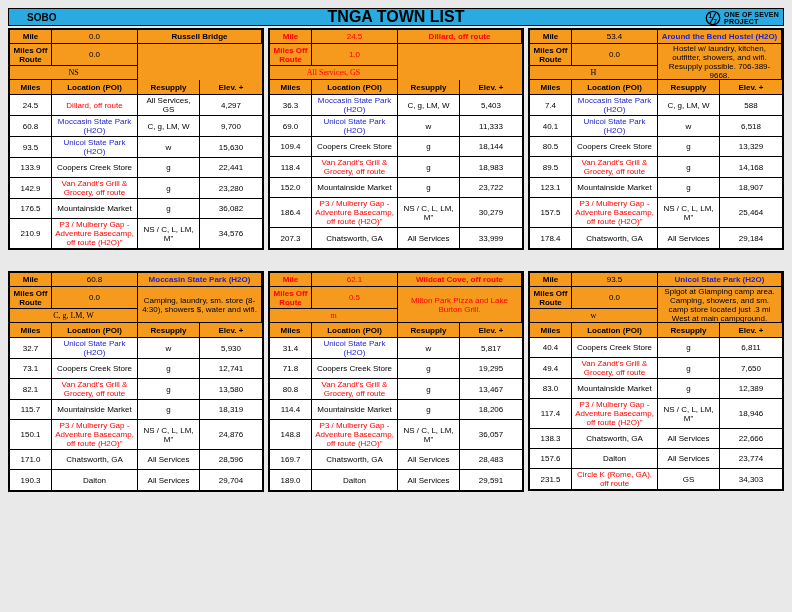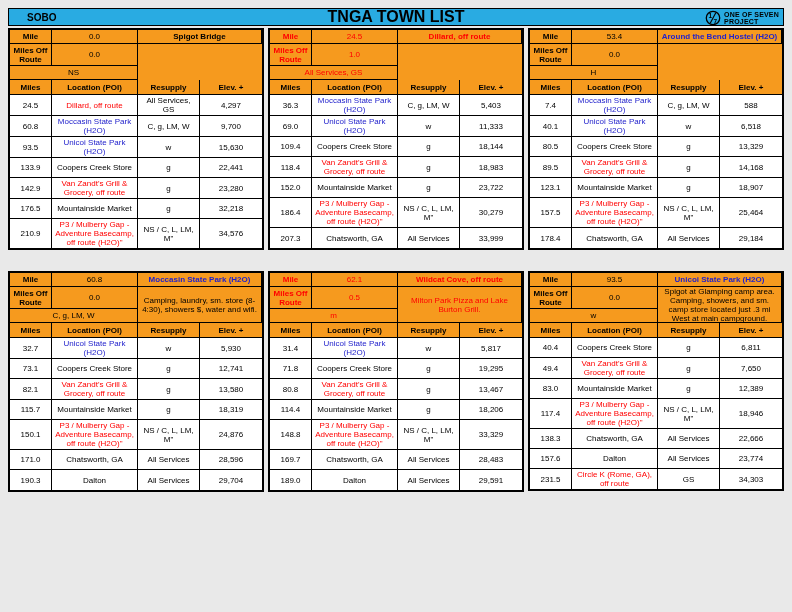--- a/index.html
+++ b/index.html
@@ -82,21 +82,21 @@
     text-align:center;
     padding:1px 2px;
     line-height:9px;
   }
   .pt-mile-lbl   { grid-column:1; grid-row:1; font-weight:bold; }
   .pt-mile-val   { grid-column:2; grid-row:1; }
   .pt-title      { grid-column:3; grid-row:1; font-weight:bold; border-right:none; }
   .pt-mor-lbl    { grid-column:1; grid-row:2; font-weight:bold; }
   .pt-mor-val    { grid-column:2; grid-row:2; }
   .pt-desc      { grid-column:3; grid-row:2 / 4; border-right:none; }
-  .pt-code      { grid-column:1 / 3; grid-row:3; }
+  .pt-code      { grid-column:1 / 3; grid-row:3;font-family:Liberation Serif, serif; }
 
   
   .col-head, .row {
     display:grid;
     grid-template-columns:42px 86px 62px 1fr;
   }
   .col-head {
     background:#F69A1E;
     font-weight:bold;
     height:15px;
@@ -143,21 +143,21 @@
         <div>PROJECT</div>
       </div>
     </div>
   </div>
 
   <div id="panels" class="panels-grid">
   <div class="panel">
     <div class="panel-top">
       <div class="cell pt-mile-lbl">Mile</div>
       <div class="cell pt-mile-val">0.0</div>
-      <div class="cell pt-title">Spigot Bridge</div>
+      <div class="cell pt-title">Russell Bridge</div>
       <div class="cell pt-mor-lbl">Miles Off Route</div>
       <div class="cell pt-mor-val">0.0</div>
       <div class="cell pt-code">NS</div>
     </div>
     <div class="col-head">
       <div class="cell">Miles</div>
       <div class="cell">Location (POI)</div>
       <div class="cell">Resupply</div>
       <div class="cell">Elev. +</div>
     </div>
@@ -194,21 +194,21 @@
     <div class="cell">142.9</div>
     <div class="cell c-red">Van Zandt's Grill &amp; Grocery, off route</div>
     <div class="cell">g</div>
     <div class="cell">23,280</div>
   </div>
 
   <div class="row">
     <div class="cell">176.5</div>
     <div class="cell">Mountainside Market</div>
     <div class="cell">g</div>
-    <div class="cell">32,218</div>
+    <div class="cell">36,082</div>
   </div>
 
   <div class="row">
     <div class="cell">210.9</div>
     <div class="cell c-red">P3 / Mulberry Gap - Adventure Basecamp, off route (H2O)"</div>
     <div class="cell">NS / C, L, LM, M"</div>
     <div class="cell">34,576</div>
   </div>
 </div>
   </div>
@@ -280,20 +280,21 @@
 </div>
   </div>
 
   <div class="panel title-blue">
     <div class="panel-top">
       <div class="cell pt-mile-lbl">Mile</div>
       <div class="cell pt-mile-val">53.4</div>
       <div class="cell pt-title">Around the Bend Hostel (H2O)</div>
       <div class="cell pt-mor-lbl">Miles Off Route</div>
       <div class="cell pt-mor-val">0.0</div>
+      <div class="cell pt-desc">Hostel w/ laundry, kitchen, outfitter, showers, and wifi. Resupply possible. 706-389-9668.</div>
       <div class="cell pt-code">H</div>
     </div>
     <div class="col-head">
       <div class="cell">Miles</div>
       <div class="cell">Location (POI)</div>
       <div class="cell">Resupply</div>
       <div class="cell">Elev. +</div>
     </div>
     <div class="rows">
   <div class="row">
@@ -457,21 +458,21 @@
     <div class="cell">114.4</div>
     <div class="cell">Mountainside Market</div>
     <div class="cell">g</div>
     <div class="cell">18,206</div>
   </div>
 
   <div class="row">
     <div class="cell">148.8</div>
     <div class="cell c-red">P3 / Mulberry Gap - Adventure Basecamp, off route (H2O)"</div>
     <div class="cell">NS / C, L, LM, M"</div>
-    <div class="cell">33,329</div>
+    <div class="cell">36,057</div>
   </div>
 
   <div class="row">
     <div class="cell">169.7</div>
     <div class="cell">Chatsworth, GA</div>
     <div class="cell">All Services</div>
     <div class="cell">28,483</div>
   </div>
 
   <div class="row">

